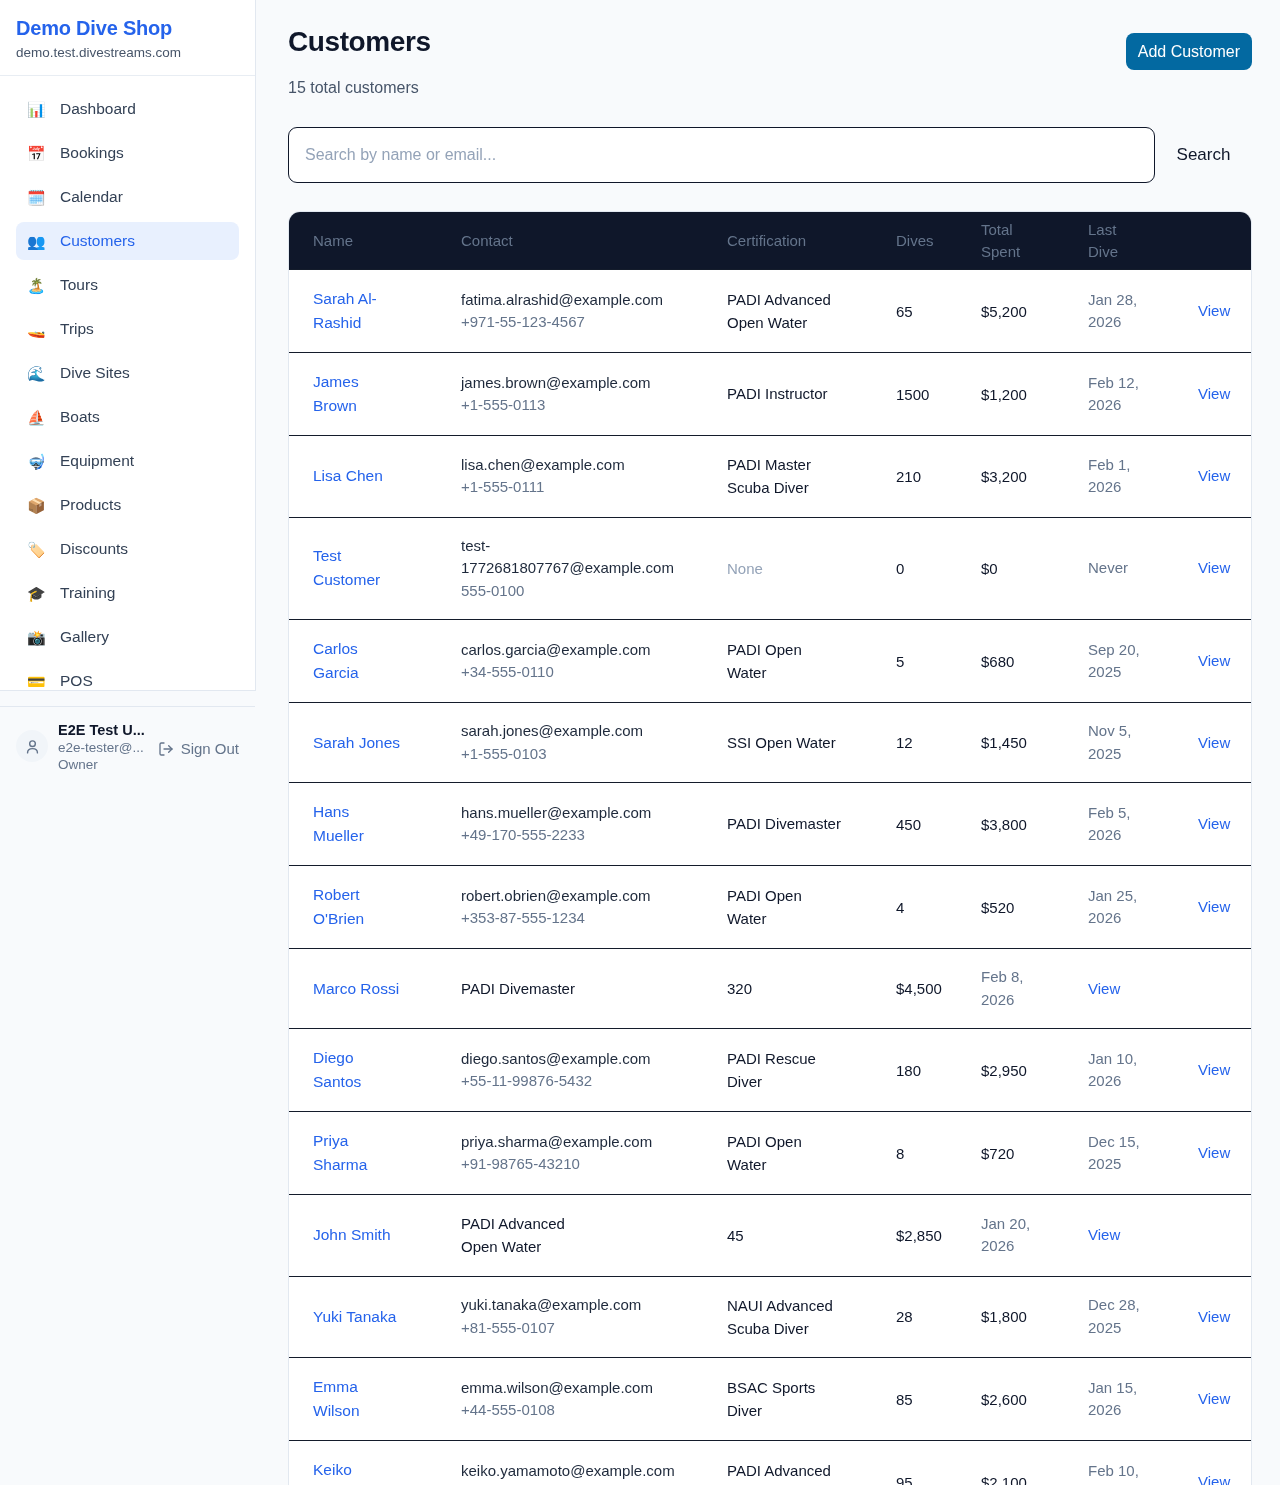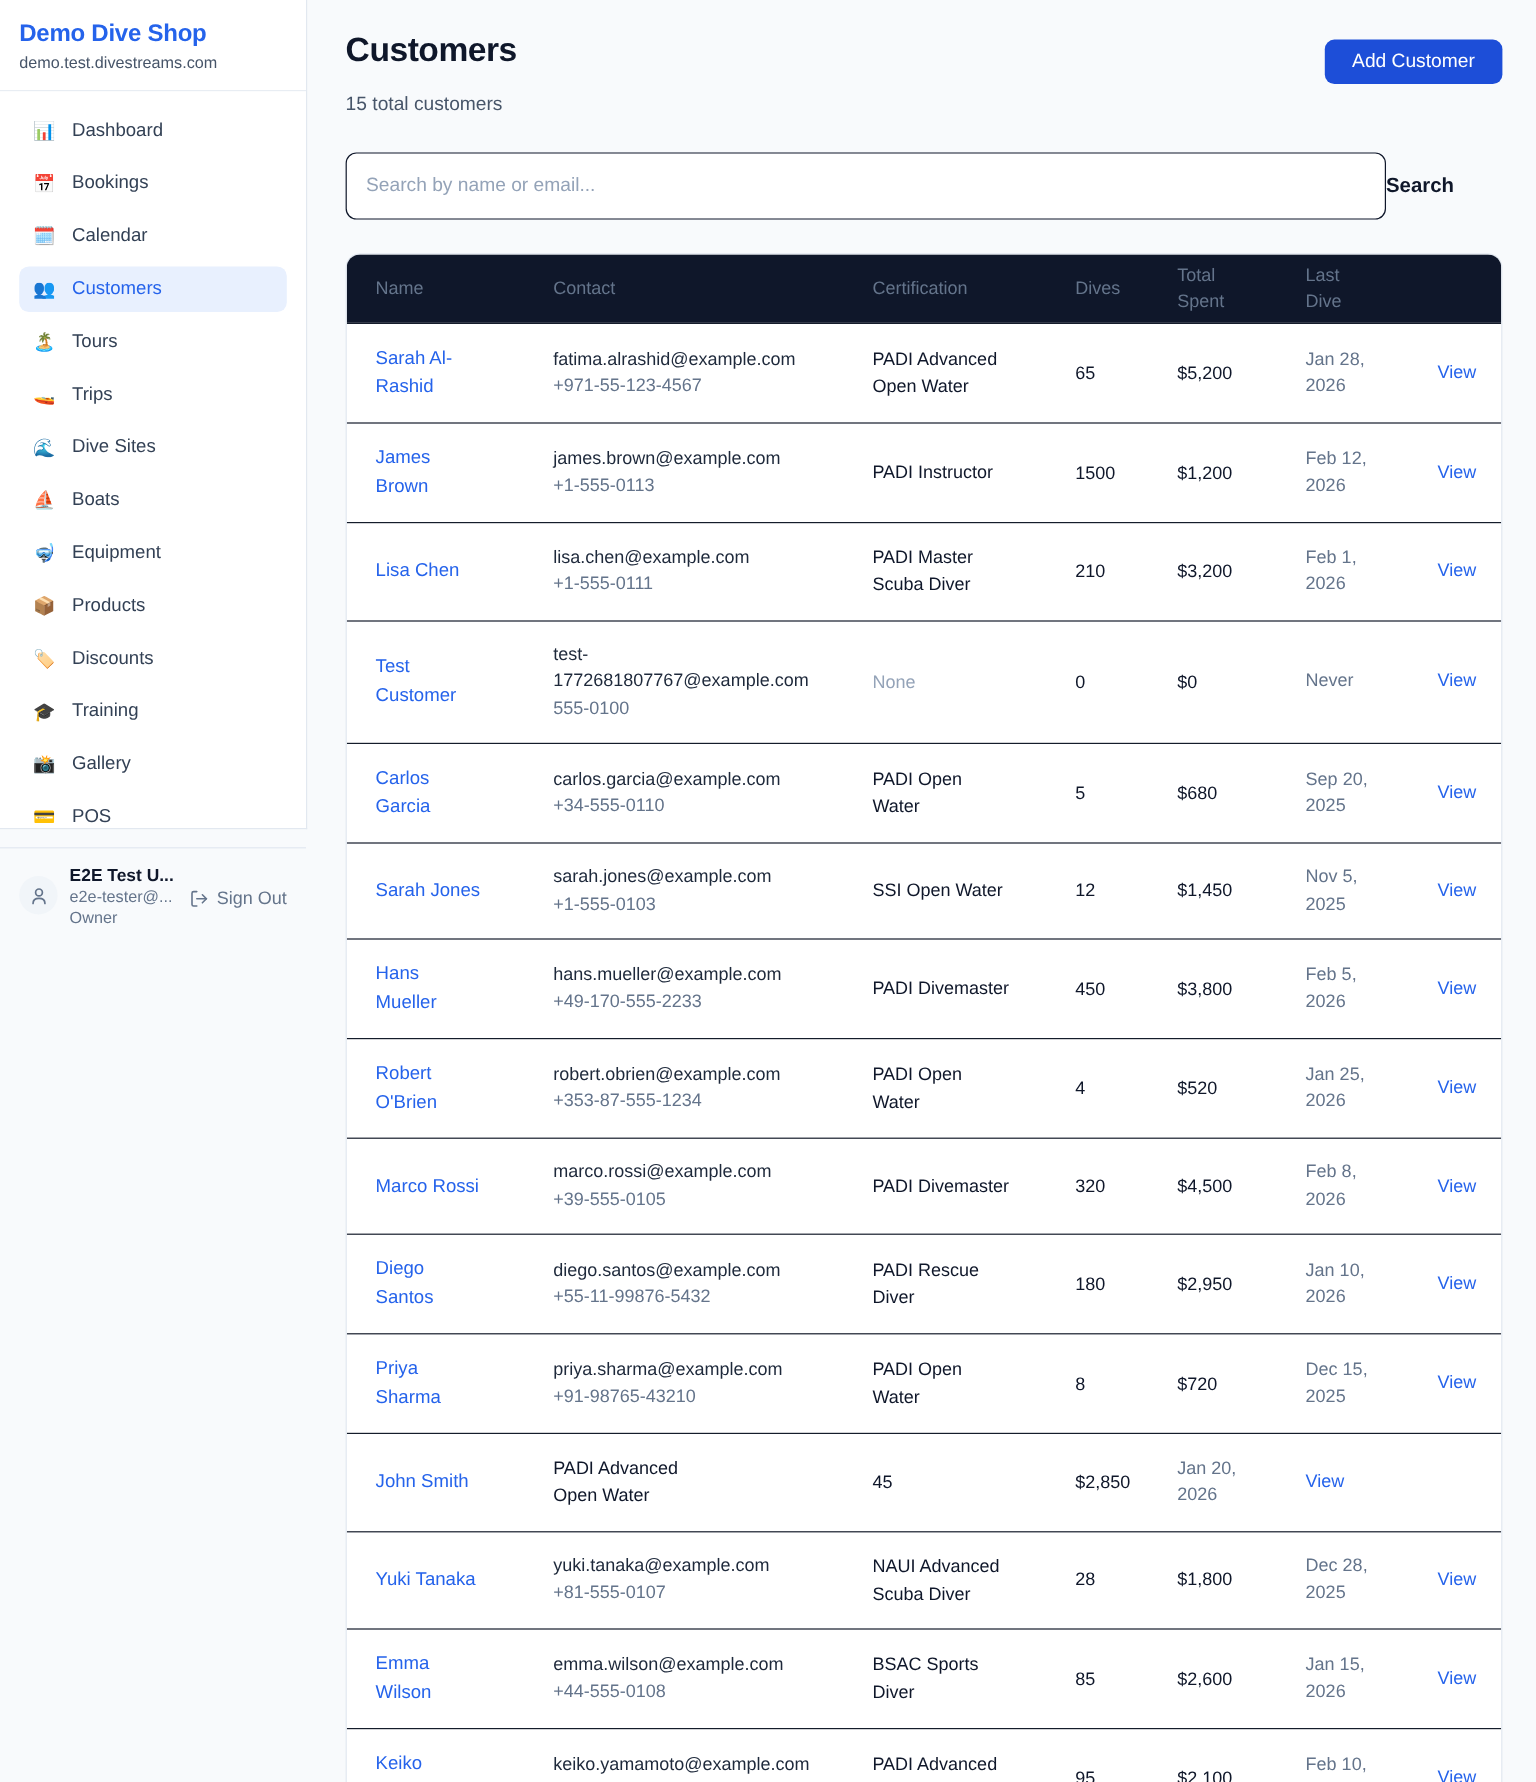--- a/index.html
+++ b/index.html
@@ -56,38 +56,38 @@
 
   
   .main {
     position:absolute; left:256px; top:0; width:1024px;
     padding:26px 28px 0 32px;
   }
   .page-head { display:flex; justify-content:space-between; align-items:flex-start; }
   .page-title { font-size:28px; font-weight:700; color:#0f172a; letter-spacing:-0.4px; }
   .page-subtitle { font-size:16px; color:#475569; margin-top:21px; }
   .add-btn {
-    background:#1d4ed8; color:#ffffff;
+    background:#0369a1; color:#ffffff;
     font-size:16px; font-weight:500; font-family:inherit;
     border:none; border-radius:8px;
-    height:37px; padding:0 23px; margin-top:7px; cursor:pointer;
+    height:37px; padding:0 12px; margin-top:7px; cursor:pointer;
   }
 
   .search-row { display:flex; align-items:center; margin-top:30px; }
   .search-input {
     flex:1; height:56px;
     border:1px solid #0f172a; border-radius:9px;
     padding:0 16px; font-size:16px; font-family:inherit;
     color:#0f172a; background:#ffffff; outline:none;
   }
   .search-input::placeholder { color:#94a3b8; }
   .search-btn {
-    width:97px; text-align:left;
+    width:97px; text-align:center;
     background:none; border:none; font-family:inherit;
-    font-size:17px; color:#0f172a; cursor:pointer;font-weight:bold;
+    font-size:17px; color:#0f172a; cursor:pointer;
   }
 
   
   .card {
     margin-top:28px;
     background:#ffffff;
     border:1px solid #e2e8f0;
     border-radius:12px;
     overflow:hidden;
   }
@@ -414,24 +414,20 @@
           </div>
           <div class="cell-view">
             <a>View</a>
           </div>
         </div>
 
         <div class="grid-row trow">
           <div class="cell-name">
             <a>Marco Rossi</a>
           </div>
-          <div class="cell-contact">
-            <span class="email">marco.rossi@example.com</span>
-            <span class="phone">+39-555-0105</span>
-          </div>
           <div class="cell-cert">
             <span>PADI Divemaster</span>
           </div>
           <div class="cell-dives">320</div>
           <div class="cell-total">$4,500</div>
           <div class="cell-last">
             <span>Feb 8, 2026</span>
           </div>
           <div class="cell-view">
             <a>View</a>

